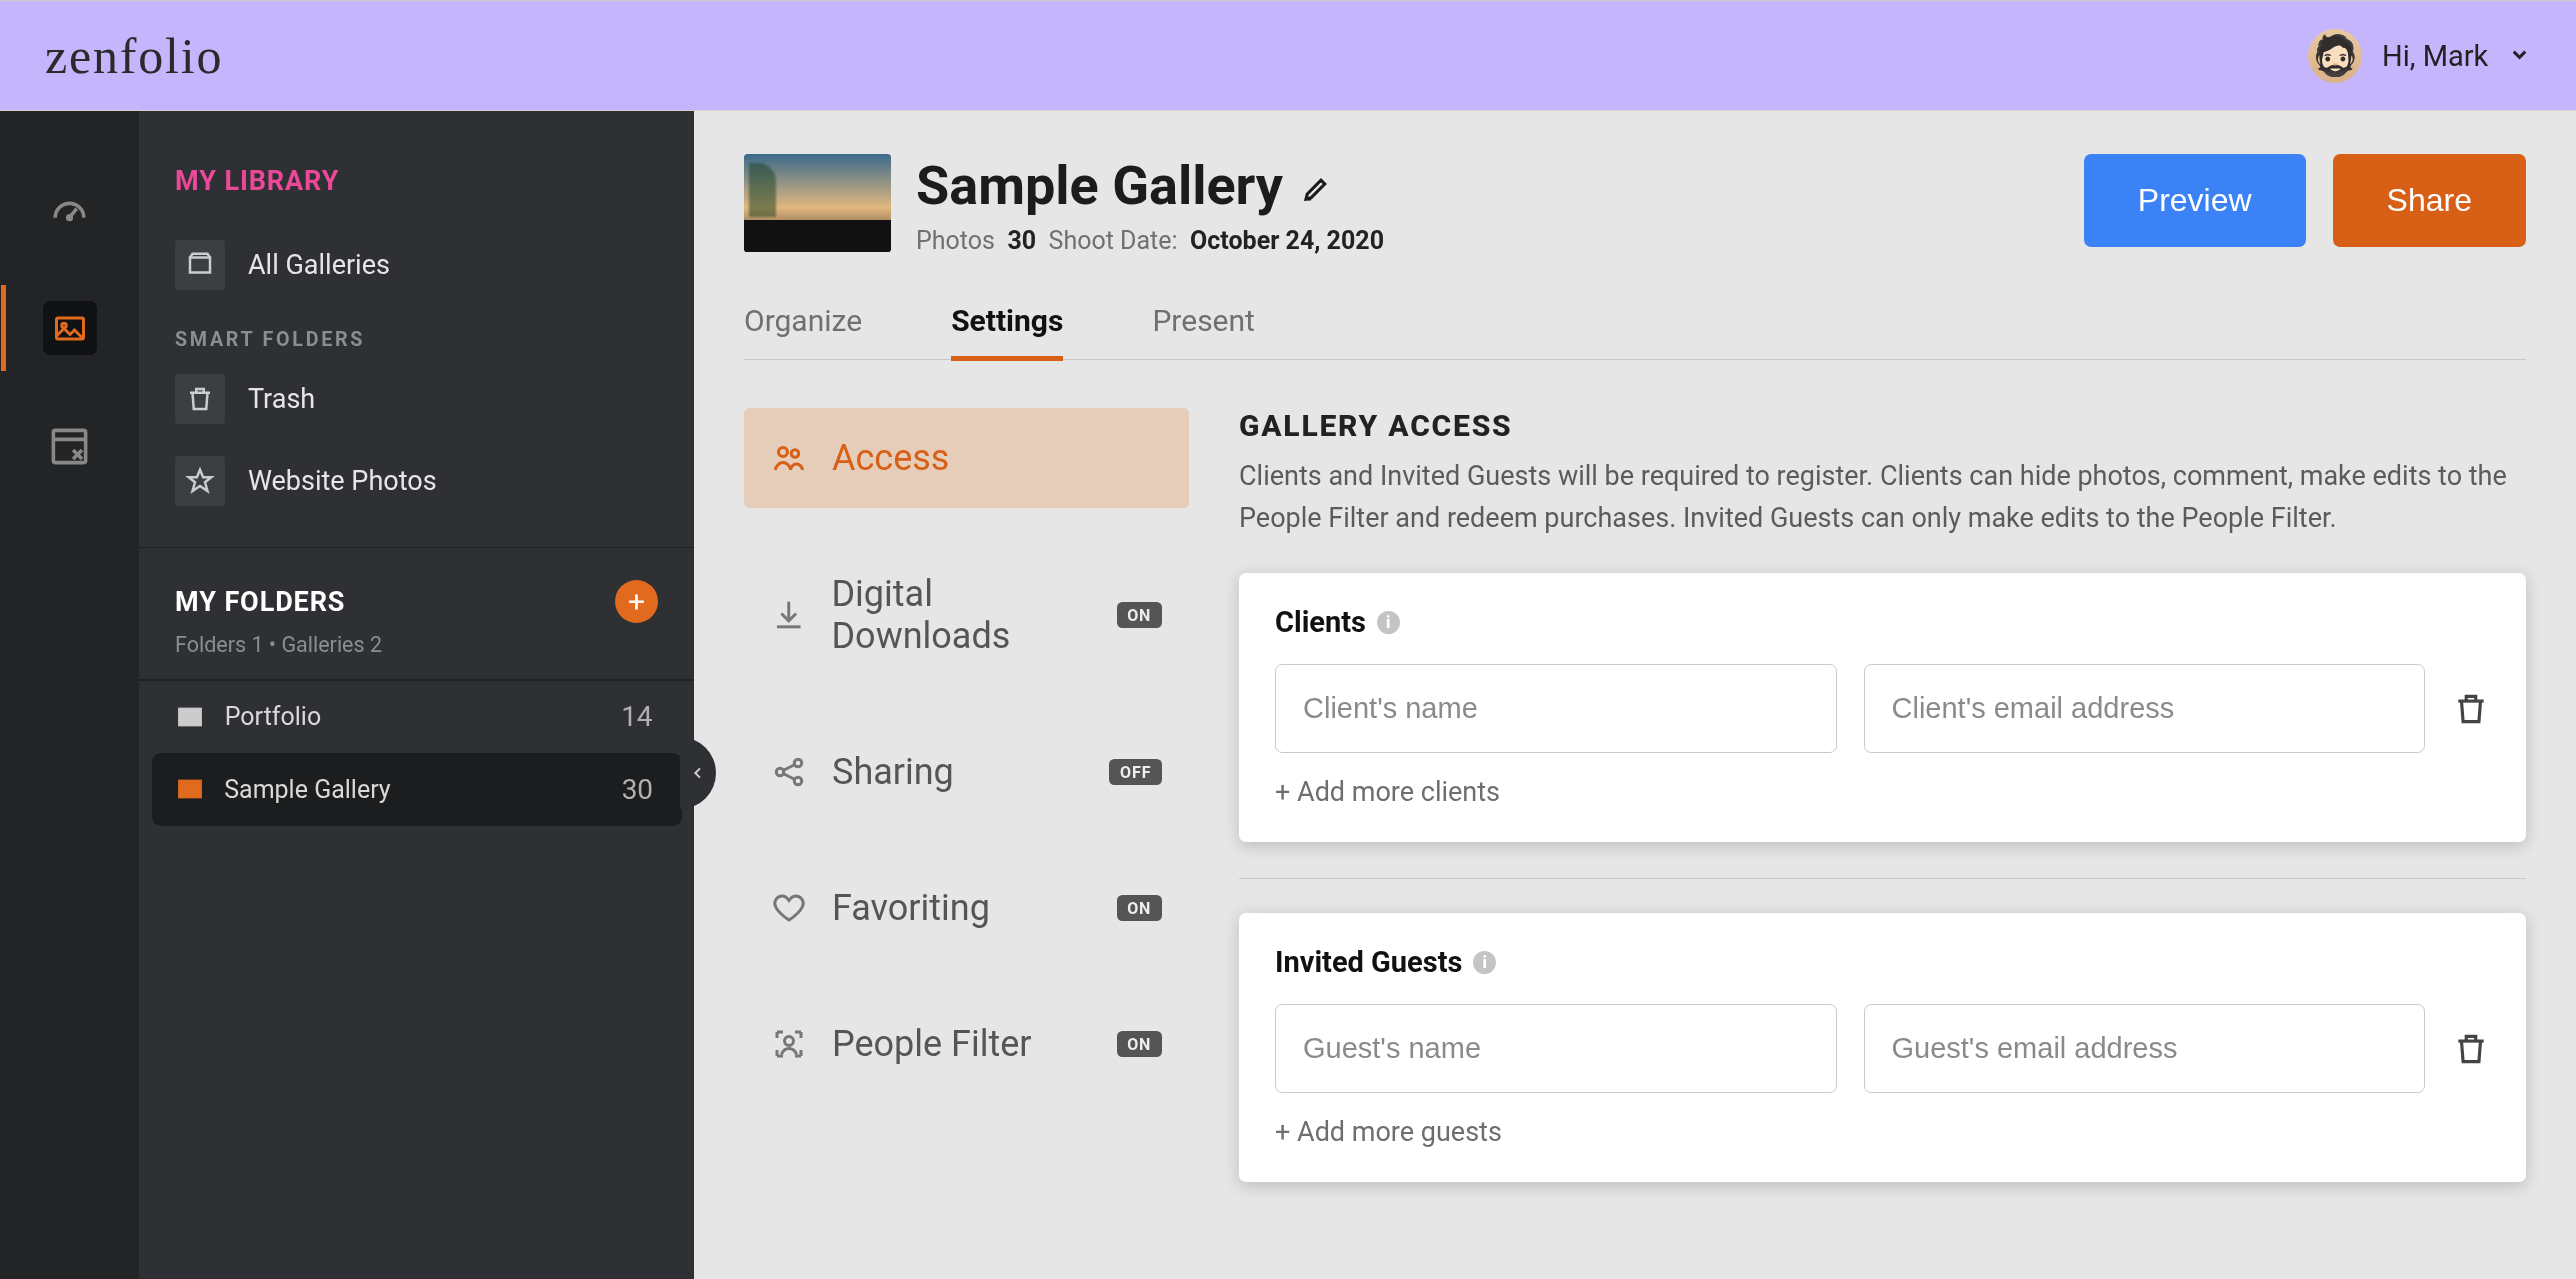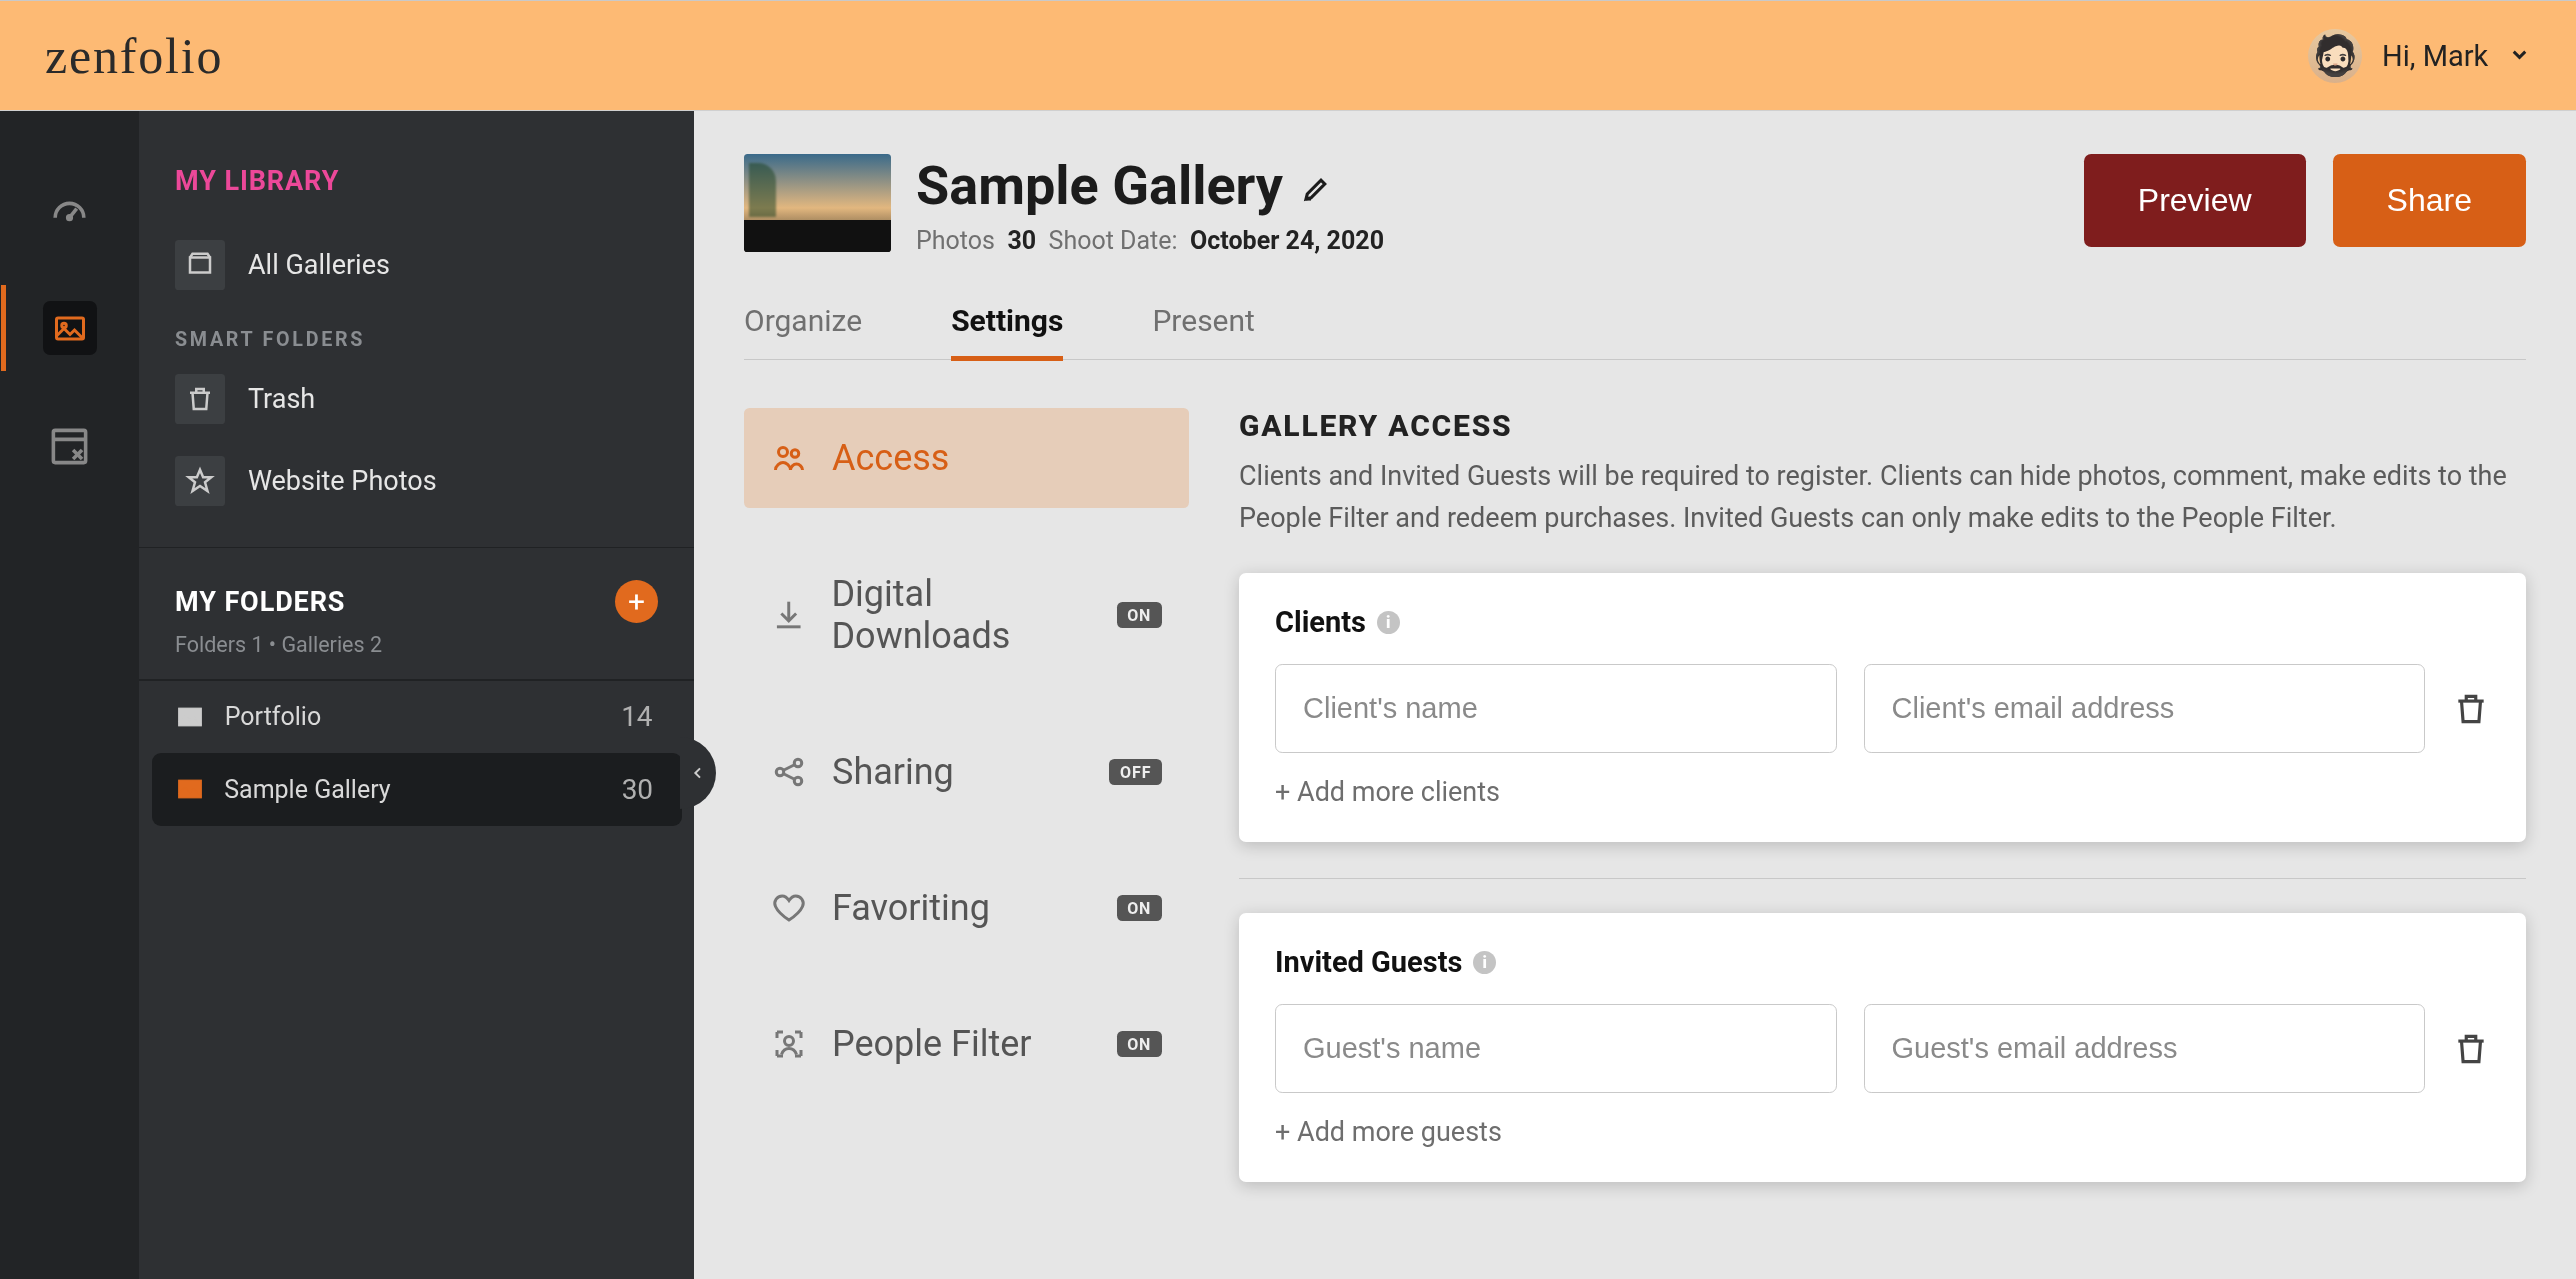--- a/index.html
+++ b/index.html
@@ -1,20 +1,20 @@
 <!DOCTYPE html>
 <html style="font-size:14.3px"><head>
 <meta charset="utf-8">
 <style>
 * { box-sizing: border-box; margin: 0; padding: 0; }
 body { font-family: -apple-system, BlinkMacSystemFont, "Segoe UI", Roboto, sans-serif; background: #e6e6e6; width: 2576px; height: 1279px; transform-origin: top left; overflow: hidden; }
 .app { display: flex; flex-direction: column; height: 100%; }
 
 
-.top-header { height: 111px; background: #fdba74; border-top: 1.8px solid #c9c9c9; border-bottom: 1.8px solid #d0d0d0; display: flex; align-items: center; justify-content: space-between; padding: 0 45px; gap: 10px; }
+.top-header { height: 111px; background: #c4b5fd; border-top: 1.8px solid #c9c9c9; border-bottom: 1.8px solid #d0d0d0; display: flex; align-items: center; justify-content: space-between; padding: 0 45px; gap: 10px; }
 .logo { font-size: 50px; font-weight: 300; letter-spacing: 1.8px; color: #2a2a2a; font-family: Georgia, serif; }
 .user-area { display: flex; align-items: center; gap: 19.7px; }
 .avatar-img { width: 54px; height: 54px; border-radius: 50%; background: linear-gradient(#e8c9a0, #d9b08a); position: relative; overflow: hidden; }
 .avatar-face { position: absolute; inset: 0; display: flex; align-items: center; justify-content: center; font-size: 39px; }
 .greeting { font-size: 29px; color: #222; }
 .user-chevron svg { width: 23px; height: 23px; }
 
 
 .body { display: flex; flex: 1; min-height: 0; }
 .icon-rail { width: 139px; background: #222426; padding-top: 72px; display: flex; flex-direction: column; align-items: center; gap: 64px; }
@@ -54,21 +54,21 @@
 .gh-left { display: flex; gap: 25px; align-items: flex-start; }
 .thumb { width: 147px; height: 98px; background: linear-gradient(to bottom, #3a6a8a 0%, #e2b77f 55%, #26221a 100%); border-radius: 3.6px; position: relative; overflow: hidden; }
 .thumb::before { content:""; position:absolute; left:5.4px; top:9px; width:27px; height:54px; background:#0c3; border-radius:0 18px 0 0; opacity:.5; filter: blur(0.9px); background: #1a4020; }
 .thumb::after { content:""; position:absolute; left:0; bottom:0; width:100%; height:32px; background:#111; }
 .gh-title { font-size: 54px; font-weight: 700; color: #1c1c1c; display: flex; align-items: center; gap: 18px; }
 .edit-icon svg { width: 30px; height: 30px; stroke: #1c1c1c; fill: none; stroke-width: 2.5; }
 .gh-meta { font-size: 25px; color: #707070; display: flex; gap: 12.5px; margin-top: 9px; }
 .gh-meta .bold { color: #222; font-weight: 700; }
 .gh-buttons { display: flex; gap: 27px; }
 .btn { height: 93px; padding: 0 54px; border-radius: 7.2px; font-size: 32px; display: flex; align-items: center; justify-content: center; cursor: pointer; border: none; }
-.btn-preview { background: #7f1d1d; color: #fff; }
+.btn-preview { background: #3b82f6; color: #fff; }
 .btn-share { background: #d75f16; color: #fff; }
 
 .tabs { display: flex; gap: 89px; border-bottom: 1.8px solid #c8c8c8; margin-top: 30px; }
 .tab { font-size: 30px; color: #707070; padding: 18px 0; cursor: pointer; }
 .tab.active { color: #111; font-weight: 700; border-bottom: 5.4px solid #d75f16; margin-bottom: -1.8px; }
 
 .content-split { display: flex; gap: 50px; margin-top: 48px; }
 .settings-menu { width: 445px; display: flex; flex-direction: column; gap: 36px; }
 .sm-item { display: flex; align-items: center; justify-content: space-between; padding: 29px 27px; border-radius: 5.4px; cursor: pointer; }
 .sm-item .sm-left { display: flex; align-items: center; gap: 25px; font-size: 36px; color: #555; }

